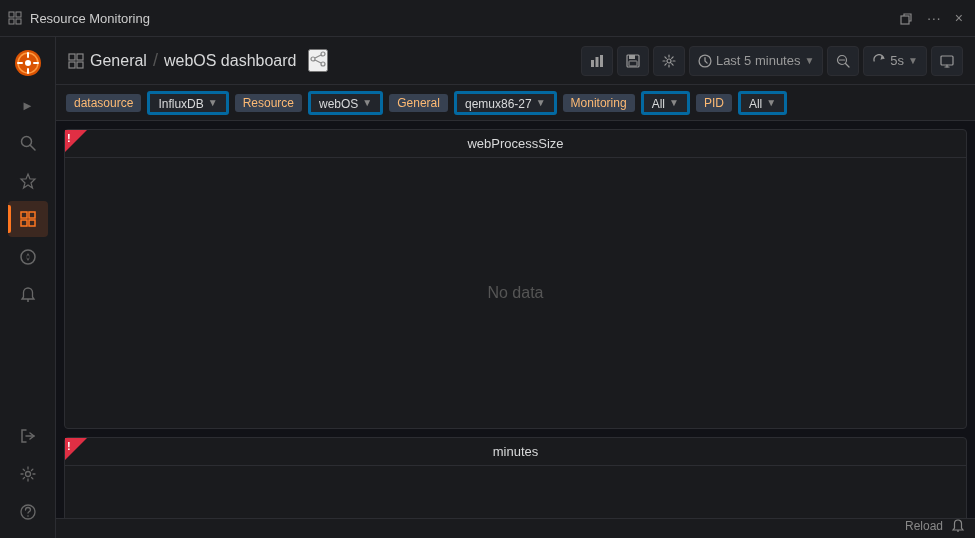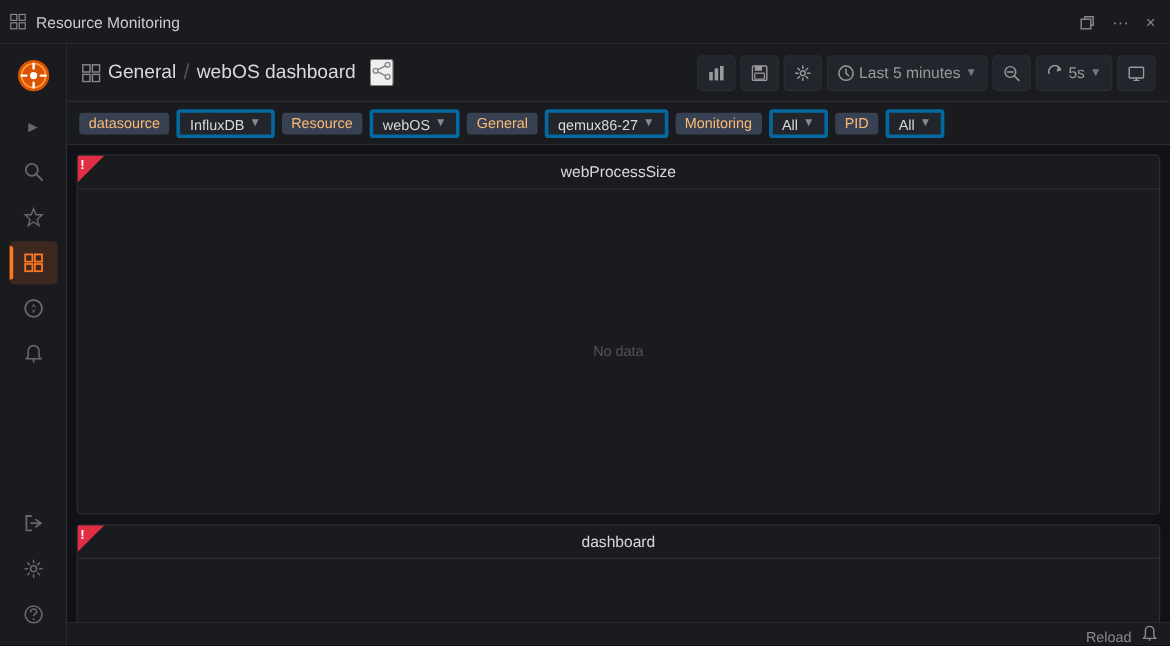--- a/index.html
+++ b/index.html
@@ -257,38 +257,38 @@
       flex: 1;
       font-size: 13px;
       color: #d8d9da;
     }
     .panel-body {
       height: 270px;
       display: flex;
       align-items: center;
       justify-content: center;
       color: #555;
-      font-size: 12px;
+      font-size: 16px;
     }
     .panel-body-small {
       height: 60px;
       display: flex;
       align-items: center;
       justify-content: center;
       color: #555;
       font-size: 16px;
     }
 
     
     .statusbar {
       height: 20px;
       background: #1a1b1e;
       border-top: 1px solid #2c2d32;
       display: flex;
-      align-items: flex-end;
+      align-items: flex-start;
       justify-content: flex-end;
       padding: 0 10px;
       gap: 8px;
       flex-shrink: 0;
     }
     .statusbar-reload {
       color: #888;
       font-size: 12px;
       cursor: pointer;
     }
@@ -537,21 +537,21 @@
         </div>
         <div class="panel-body">
           <span>No data</span>
         </div>
       </div>
 
       <div class="panel" style="flex-shrink:0;">
         <div class="panel-error-badge"></div>
         <span class="panel-error-icon">!</span>
         <div class="panel-header">
-          <span class="panel-title">dashboard</span>
+          <span class="panel-title">minutes</span>
         </div>
         <div class="panel-body-small">
           <span></span>
         </div>
       </div>
 
     </div>
 
     <div class="statusbar">
       <span class="statusbar-reload">Reload</span>

